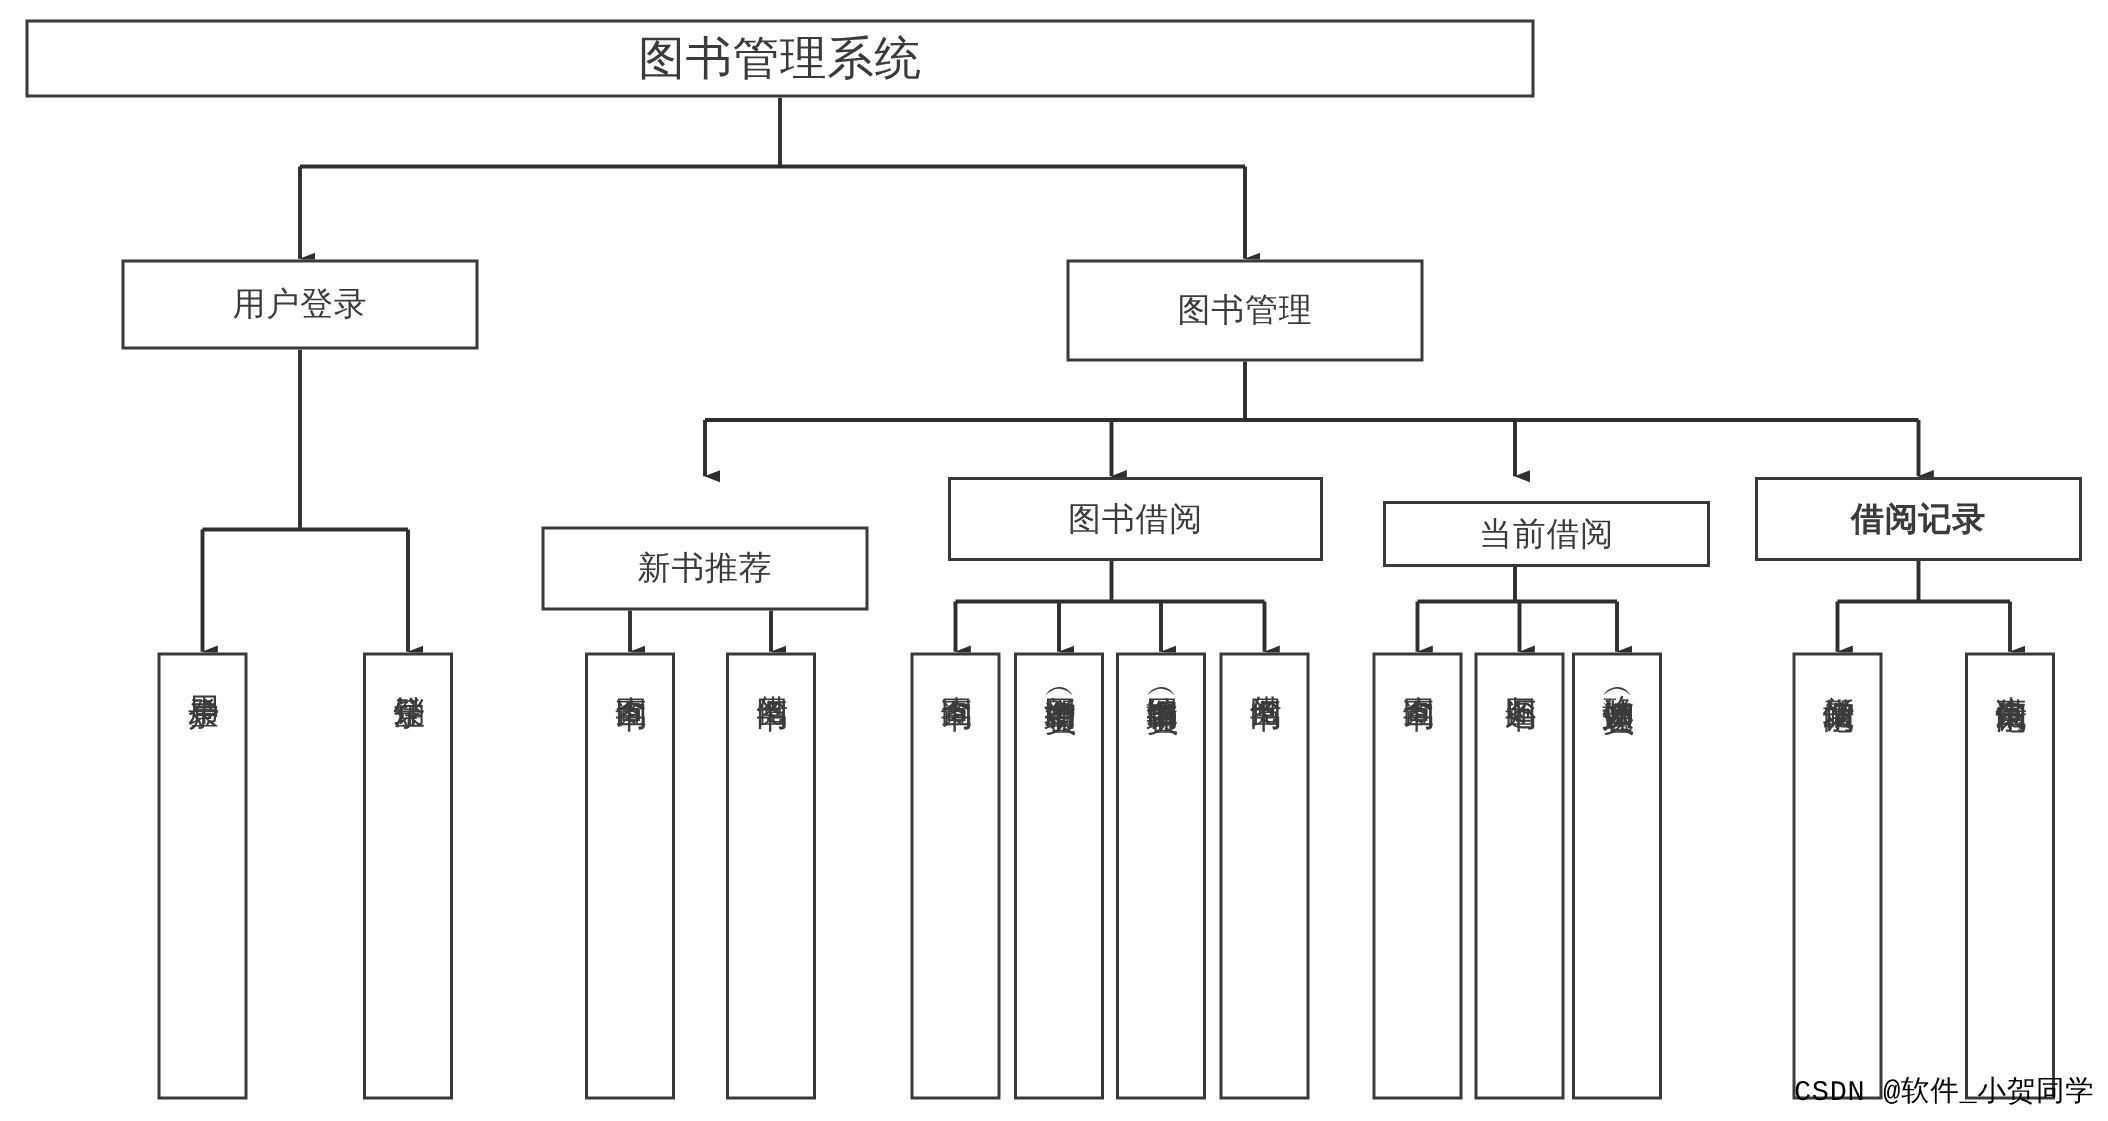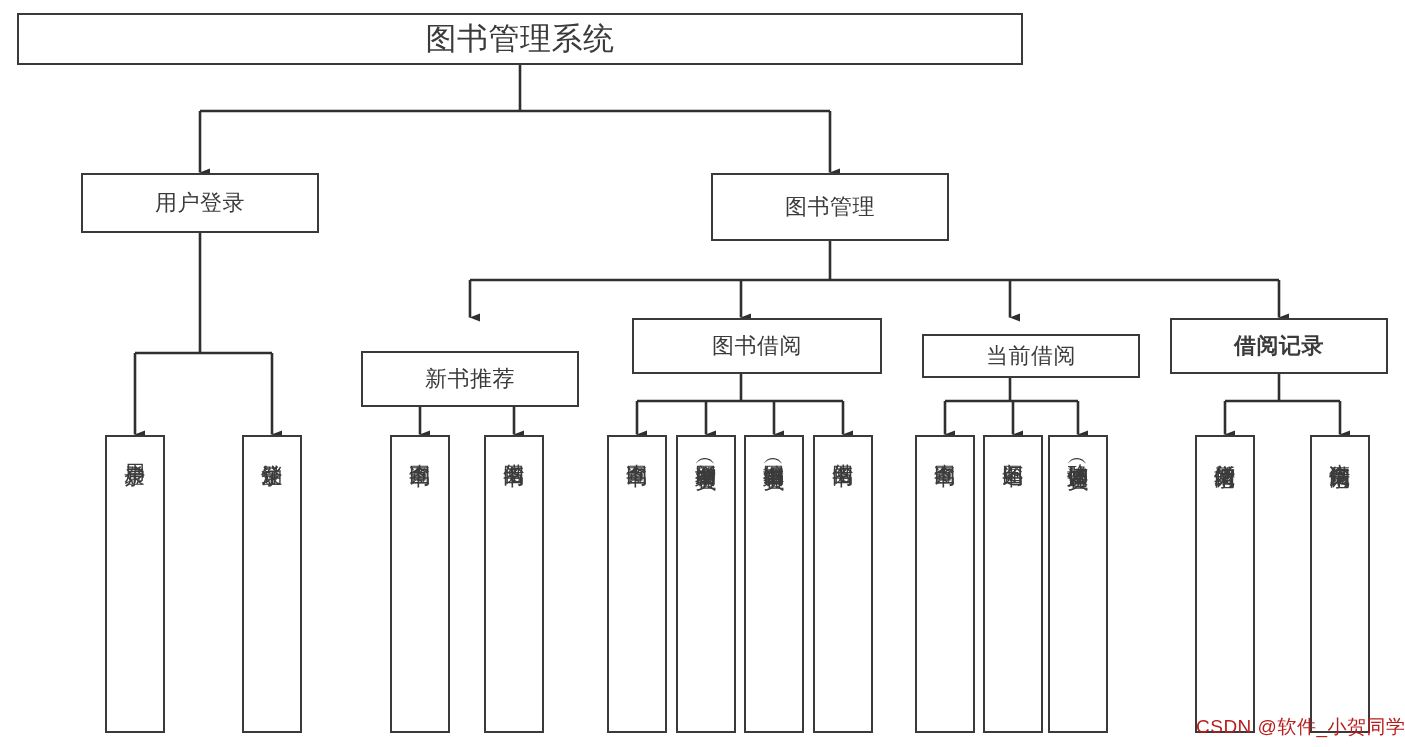--- a/index.html
+++ b/index.html
@@ -52,25 +52,26 @@
   }
   .node.v .vtext {
     writing-mode: vertical-rl;
     text-orientation: upright;
     line-height: 1.12;
     letter-spacing: 1px;
     white-space: nowrap;
   }
   .watermark {
     position: absolute;
-    color: #b91c1c;
+    color: #000000;
     font-size: 19px;
     white-space: nowrap;
     z-index: 5;
     letter-spacing: 0.5px;
+    font-family: Liberation Mono, monospace;
   }
 </style>
 </head>
 <body>
 
 <div id="canvas">
 
   <svg id="wires" viewBox="0 0 1405 747" xmlns="http://www.w3.org/2000/svg">
     <defs>
       <marker id="arrowhead" markerWidth="9" markerHeight="11" refX="4.5" refY="10.2" orient="auto" markerUnits="userSpaceOnUse">

